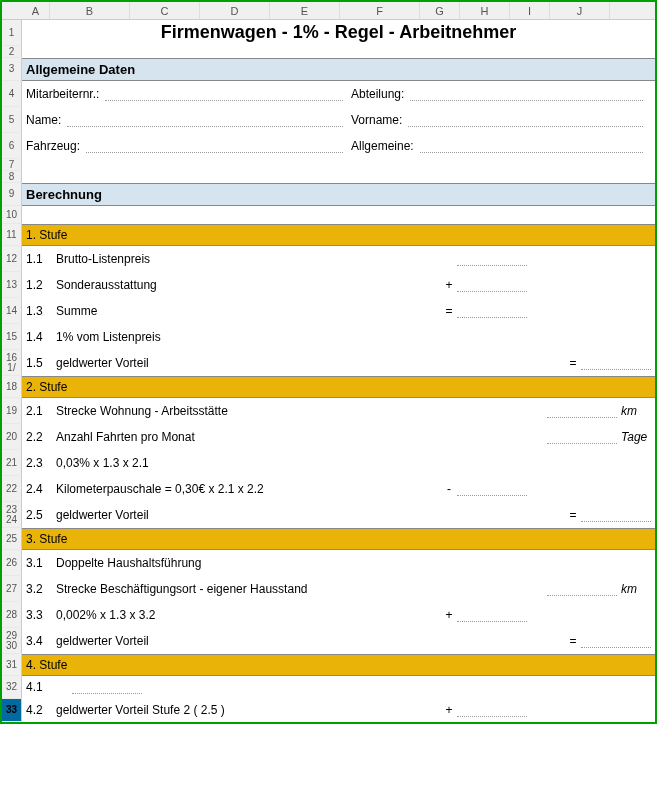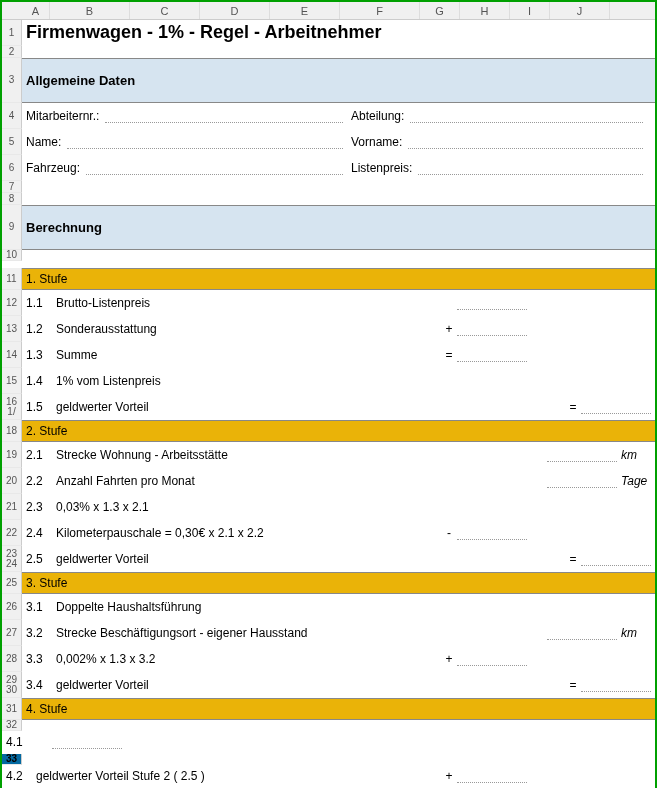--- a/index.html
+++ b/index.html
@@ -56,29 +56,30 @@
   .cells {
     flex: 1;
     display: flex;
     align-items: center;
     padding: 2px 4px;
     border-bottom: 1px solid #fff;
   }
   .title .cells {
     font-size: 18px;
     font-weight: bold;
+    justify-content: center;
   }
   
   .section-h .cells {
     background: #d6e4f0;
     font-weight: bold;
     font-size: 13px;
     border-top: 1px solid #888;
     border-bottom: 1px solid #888;
-    padding: 14px 4px;
+    padding: 3px 4px;
   }
   .stufe-h .cells {
     background: #eab308;
     font-size: 12px;
     border-top: 1px solid #888;
     border-bottom: 1px solid #888;
     padding: 3px 4px;
   }
   .data-row .cells { padding: 4px 4px; }
   .lbl { flex: 0 0 auto; }
@@ -102,21 +103,21 @@
   .s-text { flex: 1; }
   .op { width: 16px; text-align: center; }
   .value-line {
     width: 70px;
     border-bottom: 1px dotted #999;
     height: 14px;
   }
   .eq-block { display: flex; align-items: center; margin-left: auto; }
   .unit { width: 34px; padding-left: 4px; font-style: italic; }
   .row.h24 { min-height: 26px; }
-  .row.h18 { min-height: 18px; flex-direction: column; }
+  .row.h18 { min-height: 18px; }
   .row.h12 { min-height: 12px; }
 </style>
 </head>
 <body>
 
 <div class="col-headers">
   <div class="row-num-col"></div>
   <div class="col-h" style="width:28px">A</div>
   <div class="col-h" style="width:80px">B</div>
   <div class="col-h" style="width:70px">C</div>
@@ -182,21 +183,21 @@
 
 <div class="row data-row h24">
   <div class="row-num">6</div>
   <div class="cells">
     <div class="field-block">
       <div class="left-field">
         <span class="lbl">Fahrzeug:</span>
         <span class="underline"></span>
       </div>
       <div class="right-field">
-        <span class="lbl">Listenpreis:</span>
+        <span class="lbl">Allgemeine:</span>
         <span class="underline"></span>
       </div>
     </div>
   </div>
 </div>
 
 <div class="row h12">
     <div class="row-num">7</div>
     <div class="cells"></div>
   </div>

